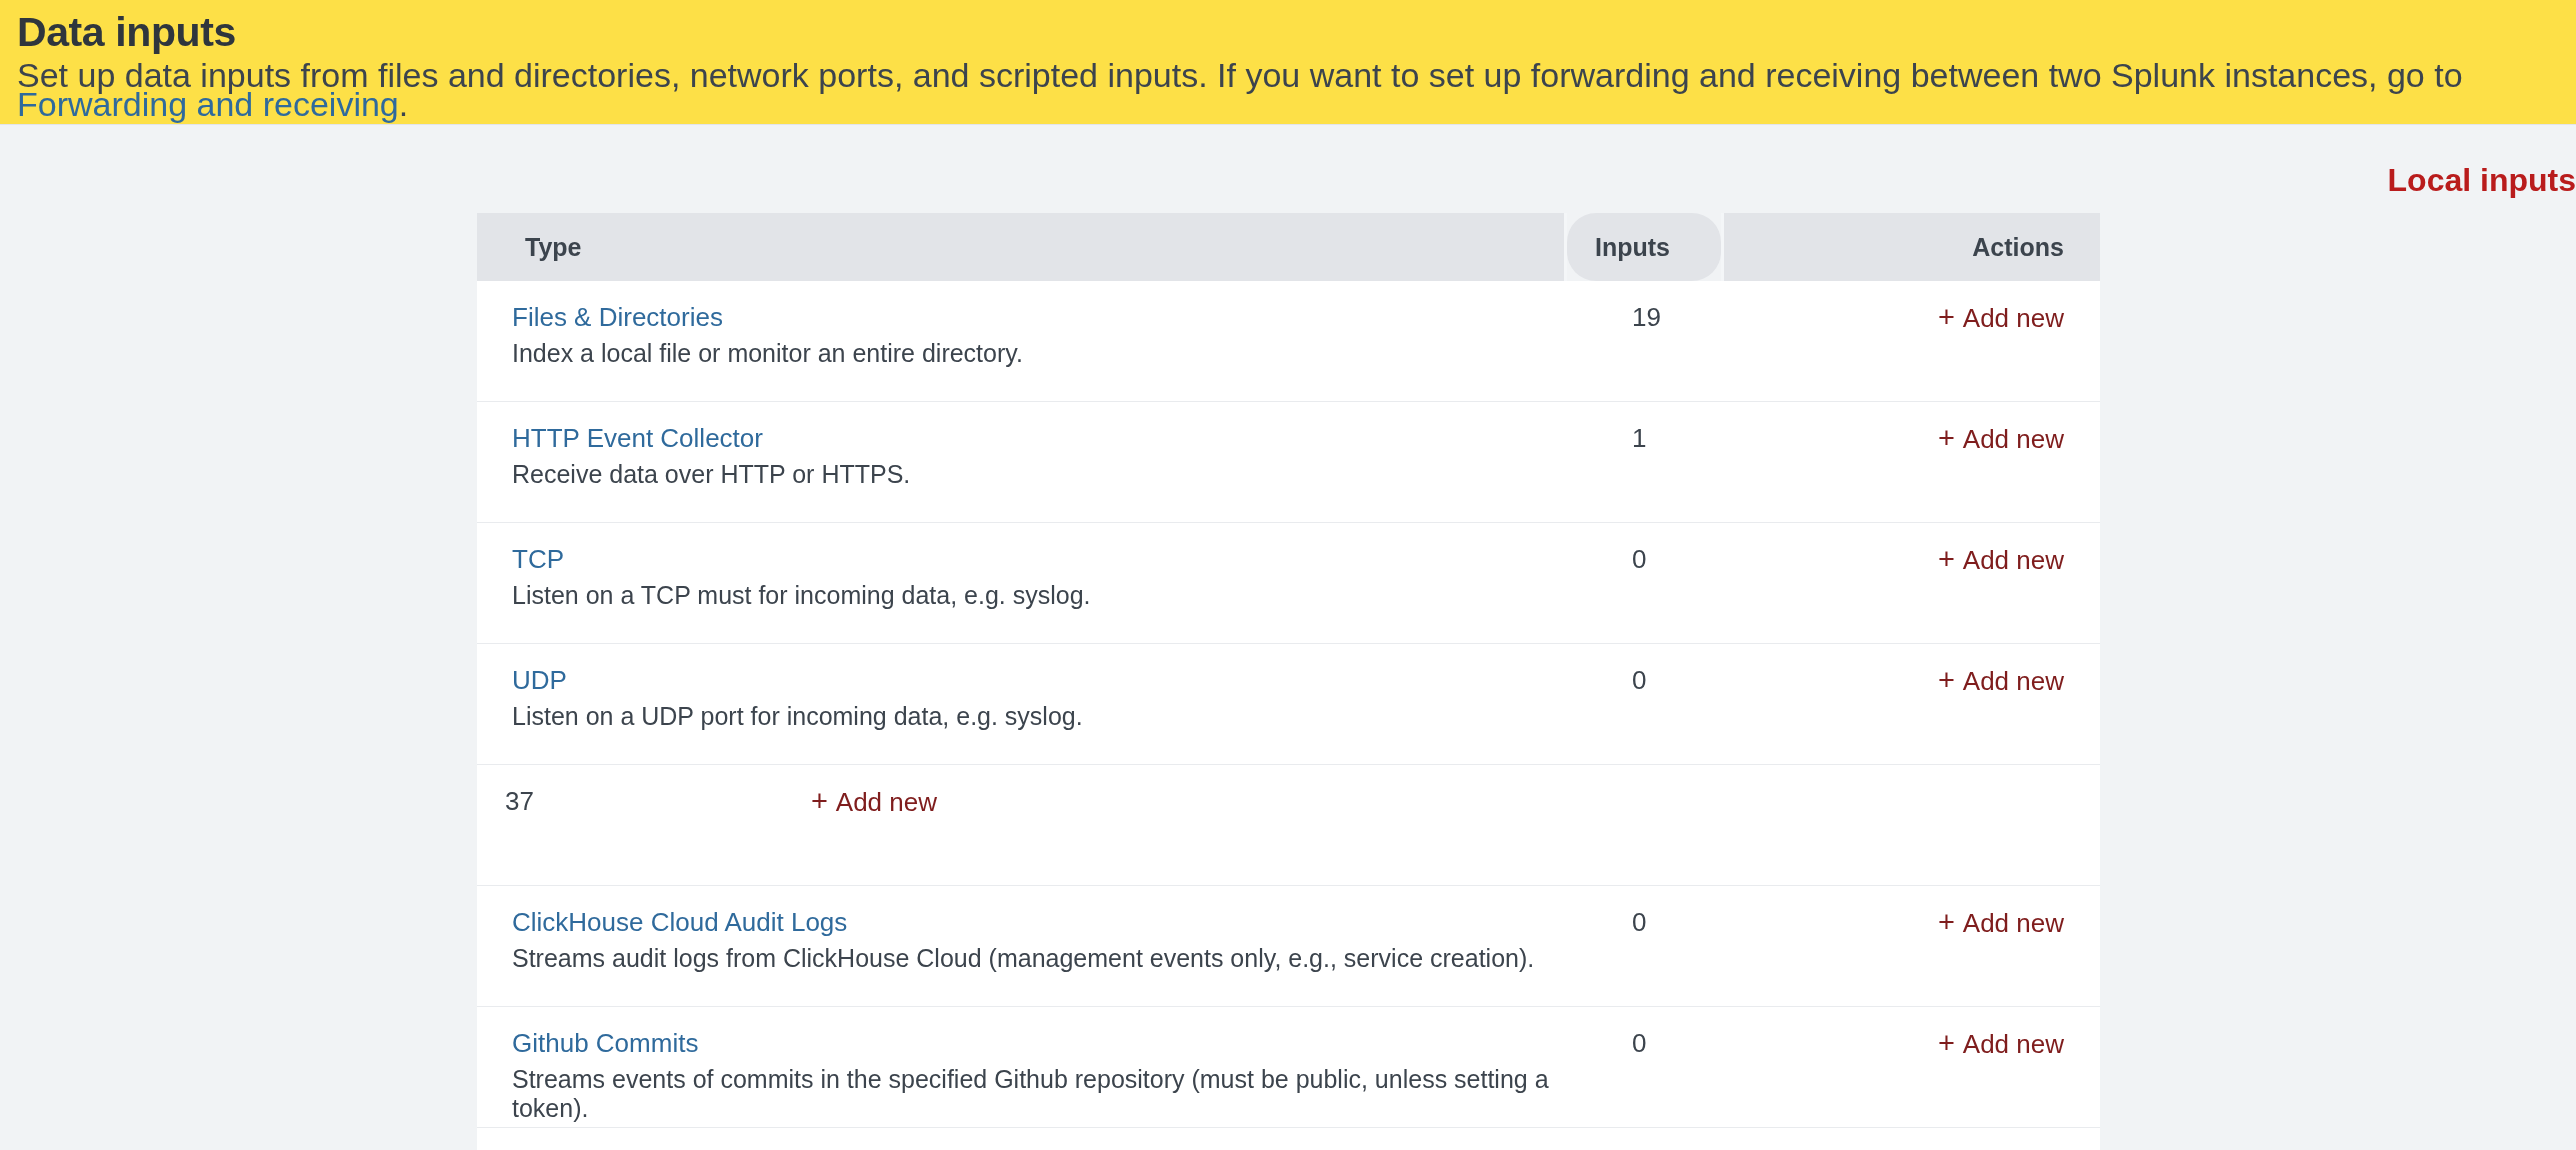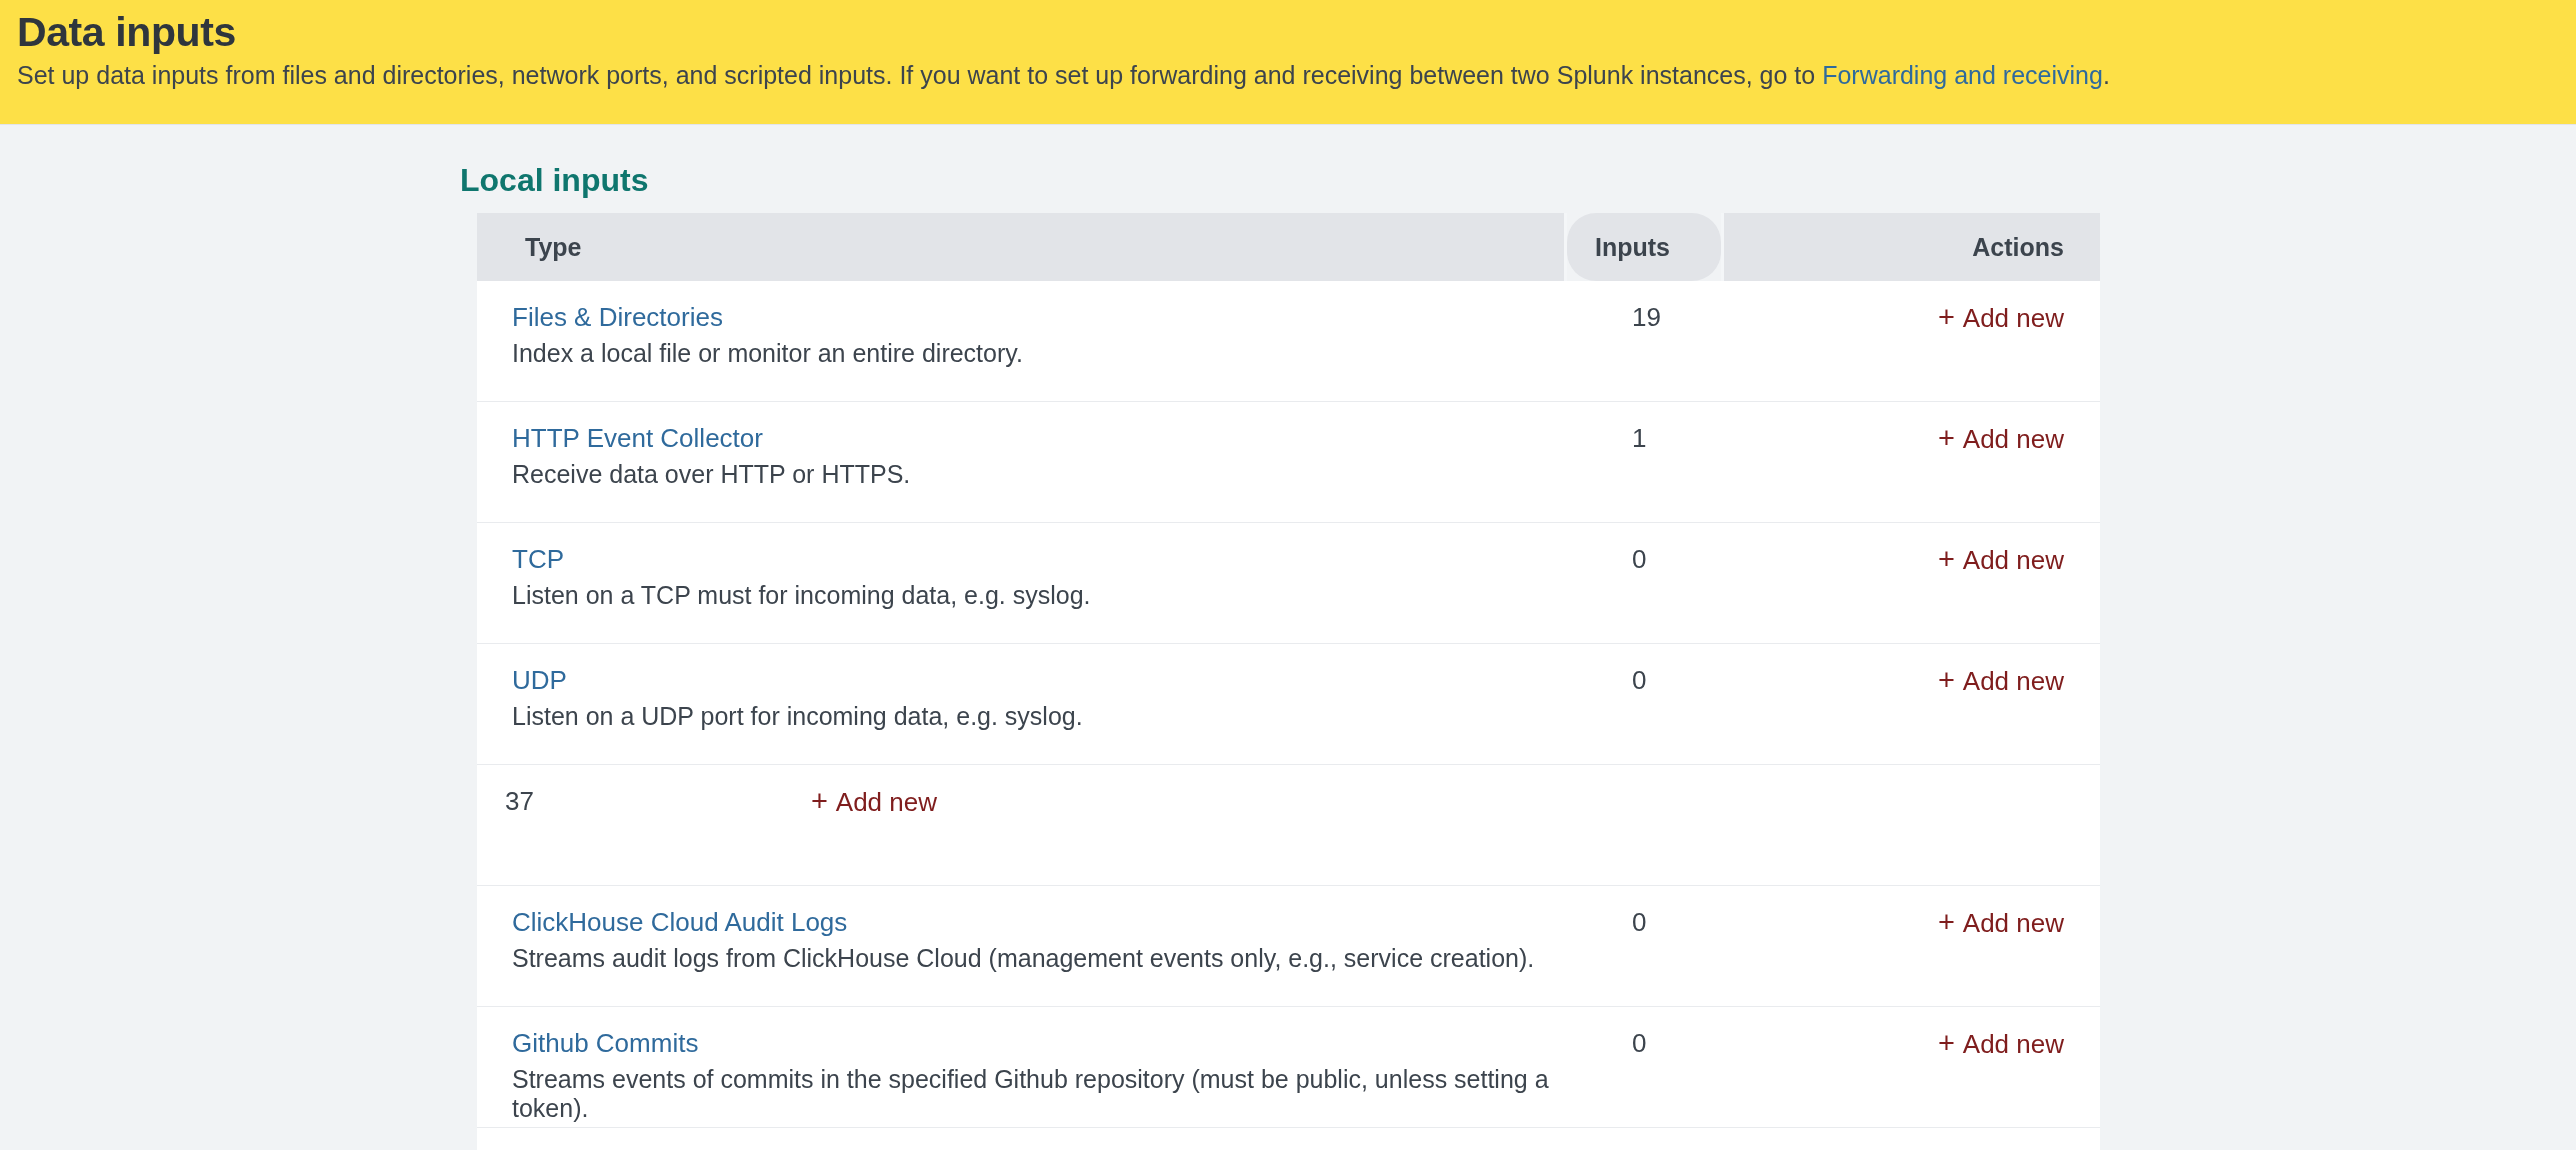--- a/index.html
+++ b/index.html
@@ -21,37 +21,38 @@
   }
   .page-title {
     font-size: 41px;
     line-height: 50px;
     font-weight: bold;
     color: #2f363d;
     letter-spacing: -0.4px;
   }
   .page-subtitle {
     margin-top: 4.3px;
-    font-size: 25px;
+    font-size: 34px;
     line-height: 29px;
     color: #3c444d;
   }
   .page-subtitle a {
     color: #2f6a9c;
     text-decoration: none;
     cursor: pointer;
   }
 
   
   .section { margin-left: 460px; margin-top: 36px; }
   .section-title {
     font-size: 32px;
     line-height: 38px;
     font-weight: bold;
-    color: #0f766e;
+    color: #b91c1c;
+    text-align: right;
   }
 
   
   .inputs-table { margin-left: 17px; margin-top: 14px; width: 1623px; }
 
   .thead { display: flex; height: 68px; }
   .th {
     background: #e2e4e8;
     font-weight: bold;
     font-size: 25px;

